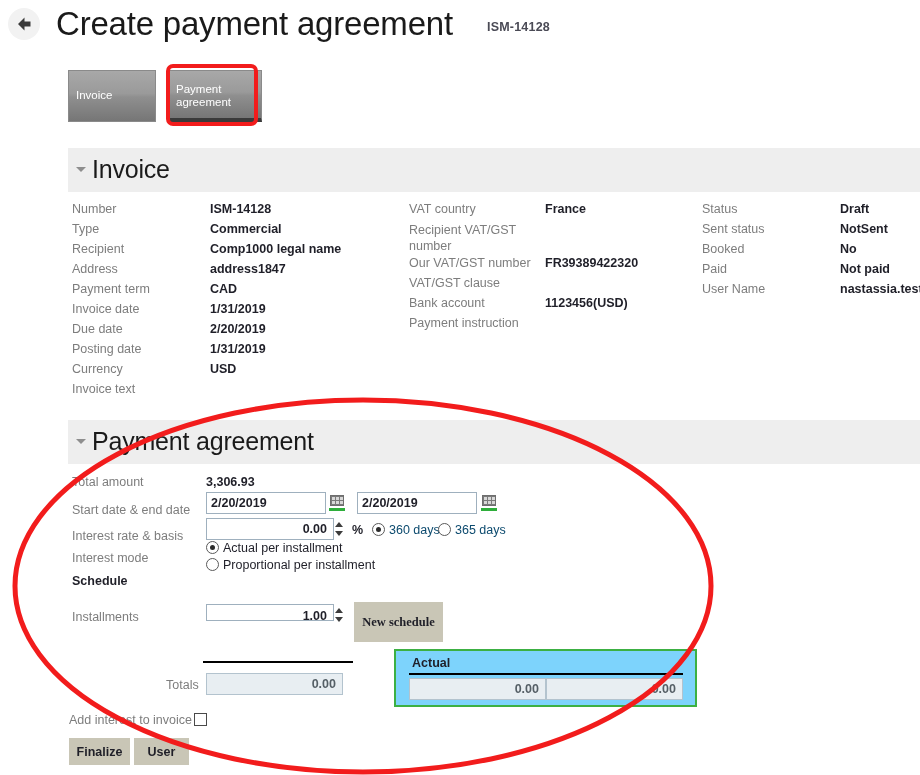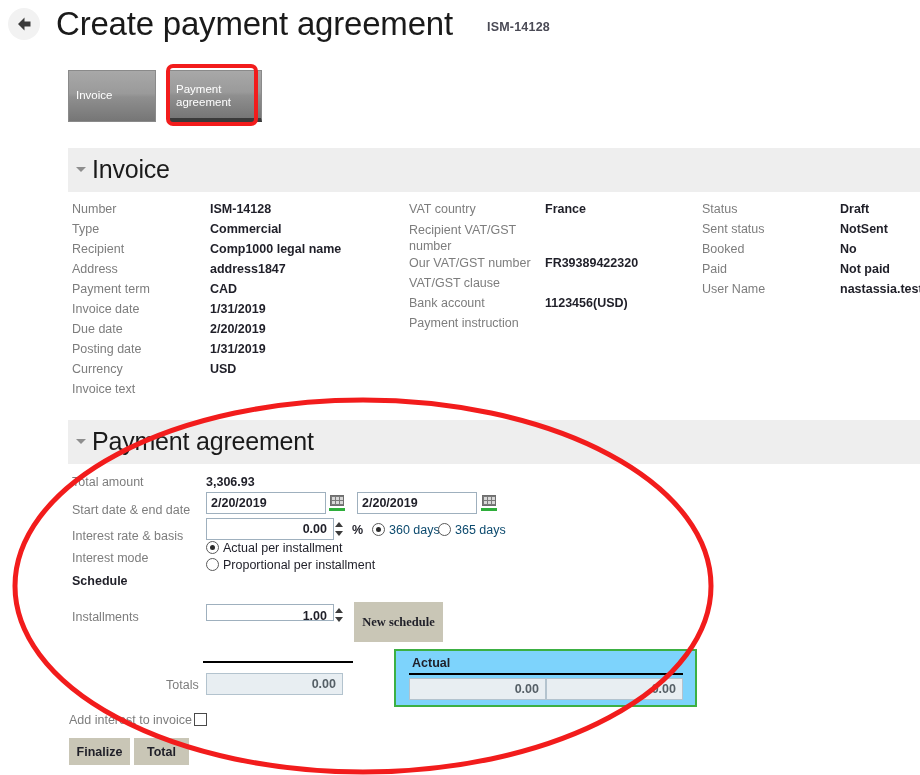--- a/index.html
+++ b/index.html
@@ -316,17 +316,17 @@
   <span class="fld-label dark" style="left:16px; top:5px; font-size:12.5px;">Actual</span>
   <div class="hrule" style="left:13px; top:22px; width:274px;"></div>
   <div class="txtbox num readonly" style="left:13px; top:27px; width:137px; height:22px;">0.00</div>
   <div class="txtbox num readonly" style="left:150px; top:27px; width:137px; height:22px;">0.00</div>
 </div>
 
 <span class="fld-label" style="left:69px; top:713px;">Add interest to invoice</span>
 <span class="checkbox" style="left:194px; top:713px;"></span>
 
 <div class="btn" style="left:69px; top:738px; width:61px; height:27px;">Finalize</div>
-<div class="btn" style="left:134px; top:738px; width:55px; height:27px;">Total</div>
+<div class="btn" style="left:134px; top:738px; width:55px; height:27px;">User</div>
 
 <svg class="annot-ellipse" viewBox="0 0 706 380">
   <ellipse cx="353" cy="190" rx="348" ry="186" fill="none" stroke="#f21c1c" stroke-width="5"></ellipse>
 </svg>
 
 </body></html>

